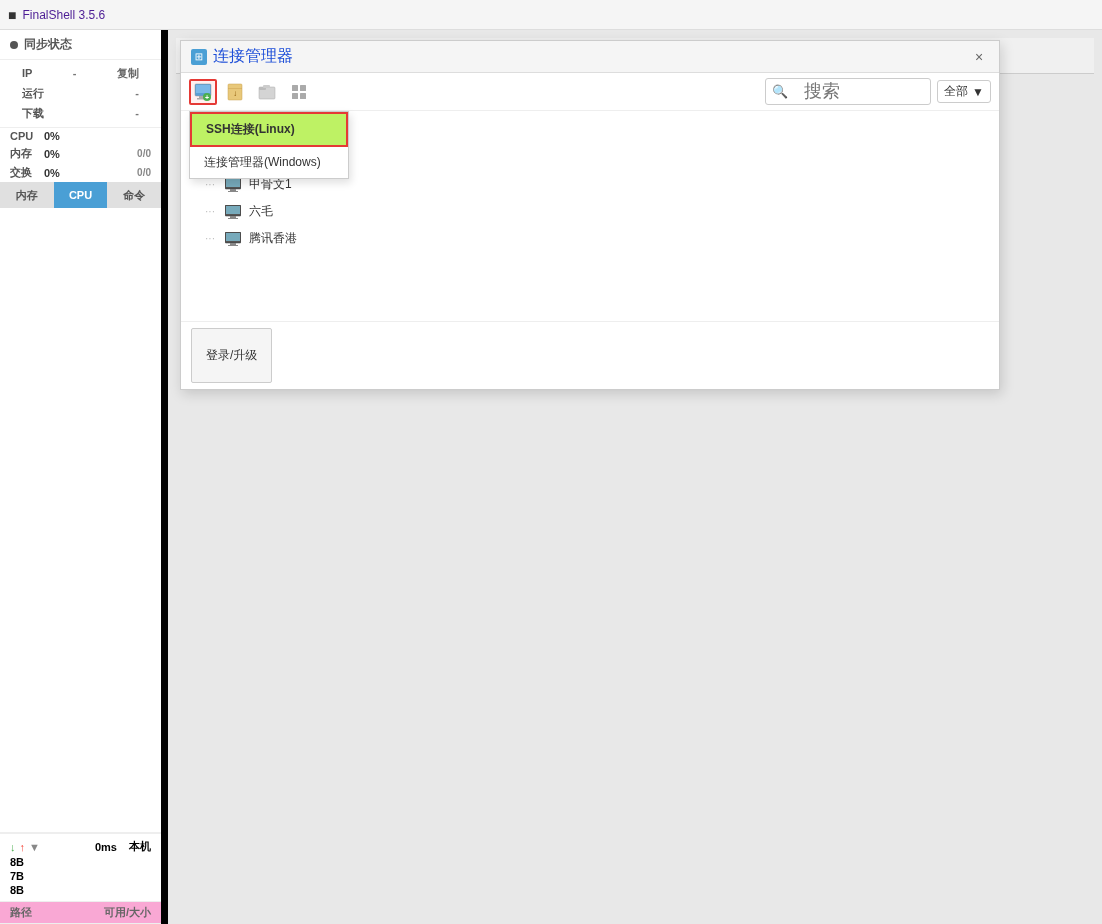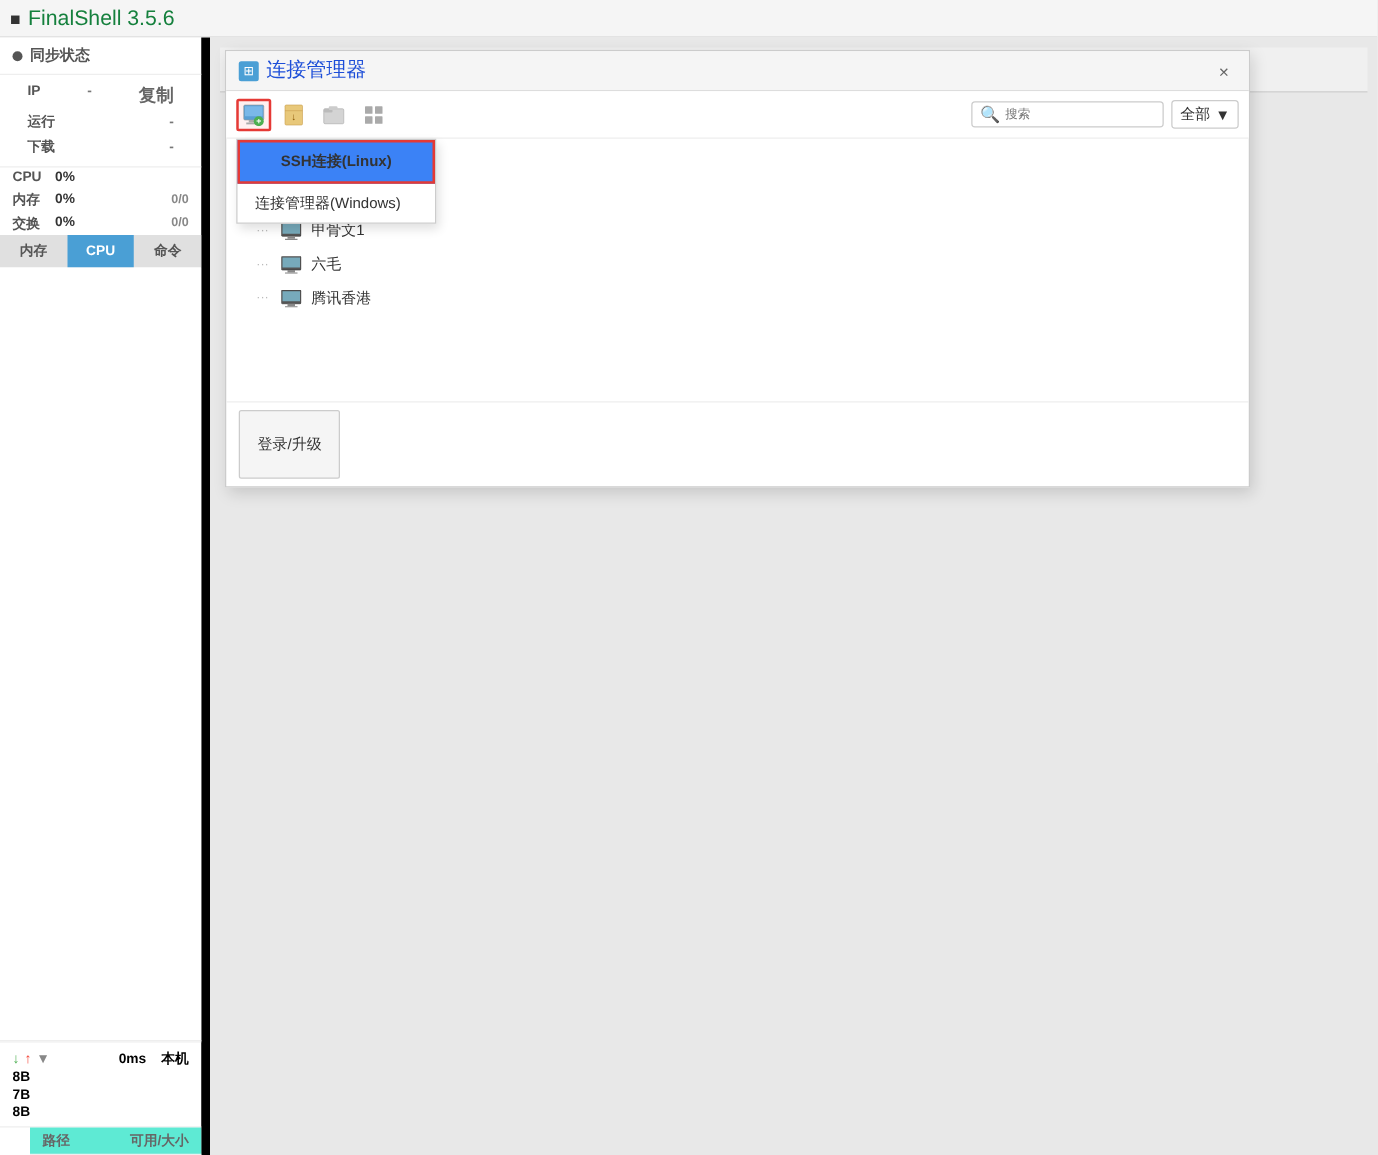--- a/index.html
+++ b/index.html
@@ -17,22 +17,22 @@
     .titlebar {
       background: #f5f5f5;
       border-bottom: 1px solid #ddd;
       height: 30px;
       display: flex;
       align-items: center;
       padding: 0 8px;
       gap: 6px;
     }
     .titlebar-text {
-      font-size: 17px;
-      color: #15803d;
+      font-size: 12px;
+      color: #4c1d95;
     }
 
     
     .main-layout {
       display: flex;
       height: calc(924px - 30px);
     }
 
     
     .sidebar {
@@ -68,21 +68,21 @@
       line-height: 1.8;
       border-bottom: 1px solid #eee;
     }
     .sidebar-info-row {
       display: flex;
       justify-content: space-between;
     }
     .sidebar-info-label { color: #555; }
     .sidebar-info-value { color: #777; }
     .copy-btn {
-      font-size: 14px;
+      font-size: 11px;
       color: #666;
       cursor: pointer;
     }
 
     
     .stat-row {
       display: flex;
       align-items: center;
       padding: 2px 10px;
       font-size: 11px;
@@ -137,27 +137,26 @@
     .arrow-up { color: #f44336; }
     .arrow-side { color: #888; }
 
     
     .disk-section {
       border-top: 1px solid #eee;
       padding: 0;
     }
     .disk-header {
       display: flex;
-      background: #5eead4;
+      background: #f9a8d4;
       padding: 3px 10px;
       font-size: 11px;
       color: #666;
       border-bottom: 1px solid #eee;
       gap: 8px;
-      margin-left: 24px;
     }
 
     
     .content-area {
       flex: 1;
       background: #e8e8e8;
       position: relative;
       padding: 8px;
     }
 
@@ -278,23 +277,24 @@
       align-items: center;
       border: 1px solid #ccc;
       border-radius: 3px;
       background: #fff;
       padding: 2px 6px;
       gap: 4px;
     }
     .search-input {
       border: none;
       outline: none;
-      font-size: 10px;
+      font-size: 18px;
       width: 120px;
       color: #666;
+      margin-left: 12px;
     }
     .search-icon { color: #999; font-size: 13px; }
 
     .filter-dropdown {
       display: flex;
       align-items: center;
       border: 1px solid #ccc;
       border-radius: 3px;
       background: #fff;
       padding: 2px 6px;
@@ -318,25 +318,24 @@
     .dropdown-item {
       padding: 7px 14px;
       font-size: 12px;
       color: #333;
       cursor: pointer;
       display: flex;
       align-items: center;
       gap: 8px;
     }
     .dropdown-item.highlighted {
-      background: #3b82f6;
+      background: #bef264;
       border: 2px solid #e53935;
       color: #333;
       font-weight: bold;
-      justify-content: center;
     }
 
     
     .conn-list {
       flex: 1;
       padding: 6px 0;
       overflow-y: auto;
     }
     .conn-group-item {
       display: flex;

